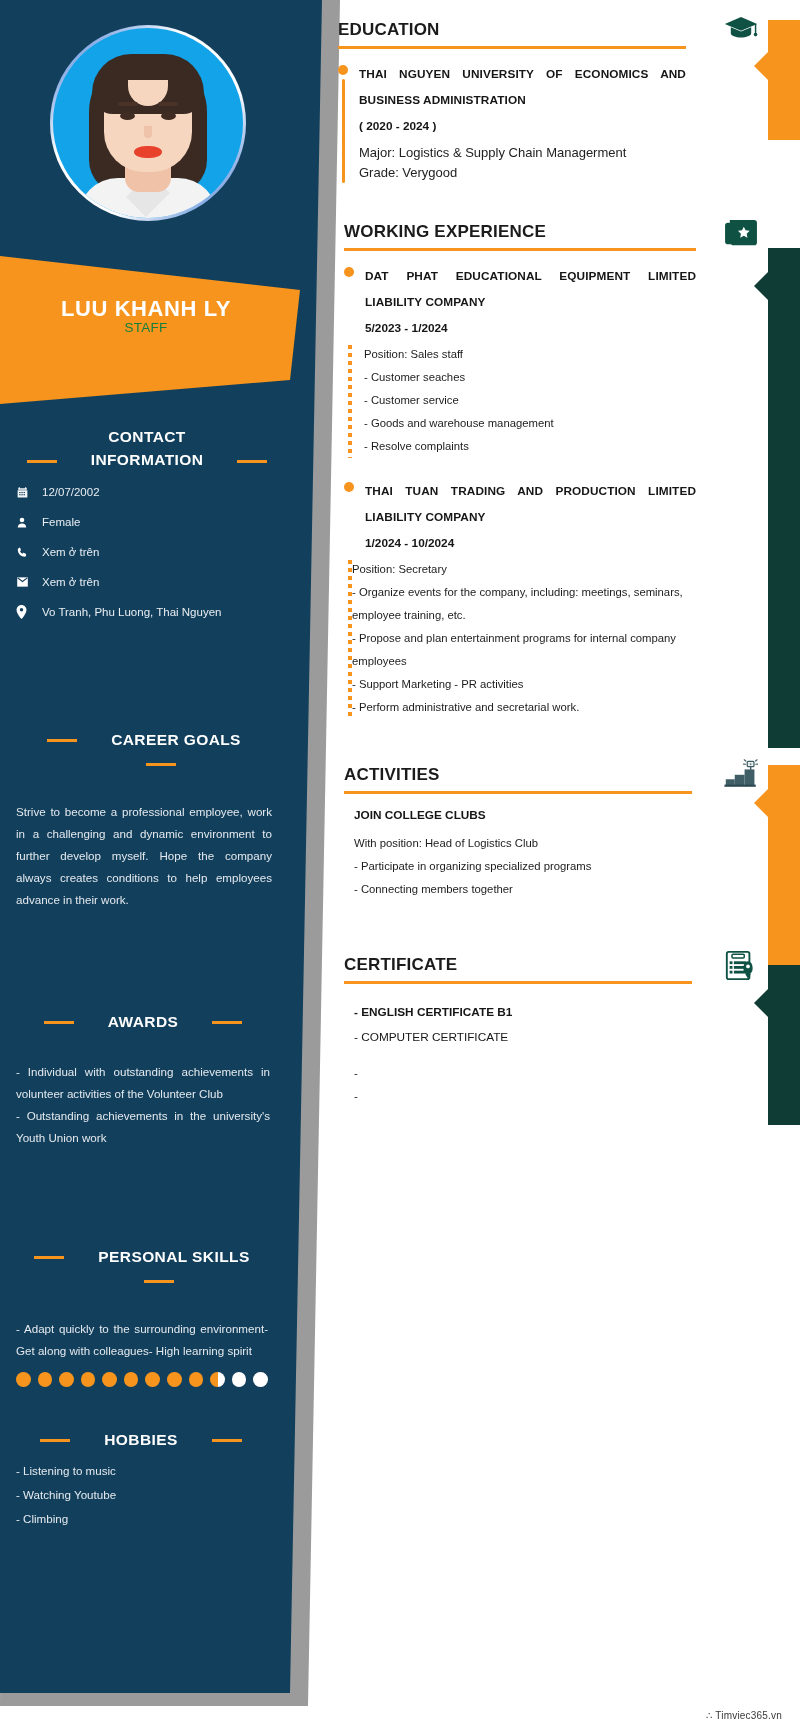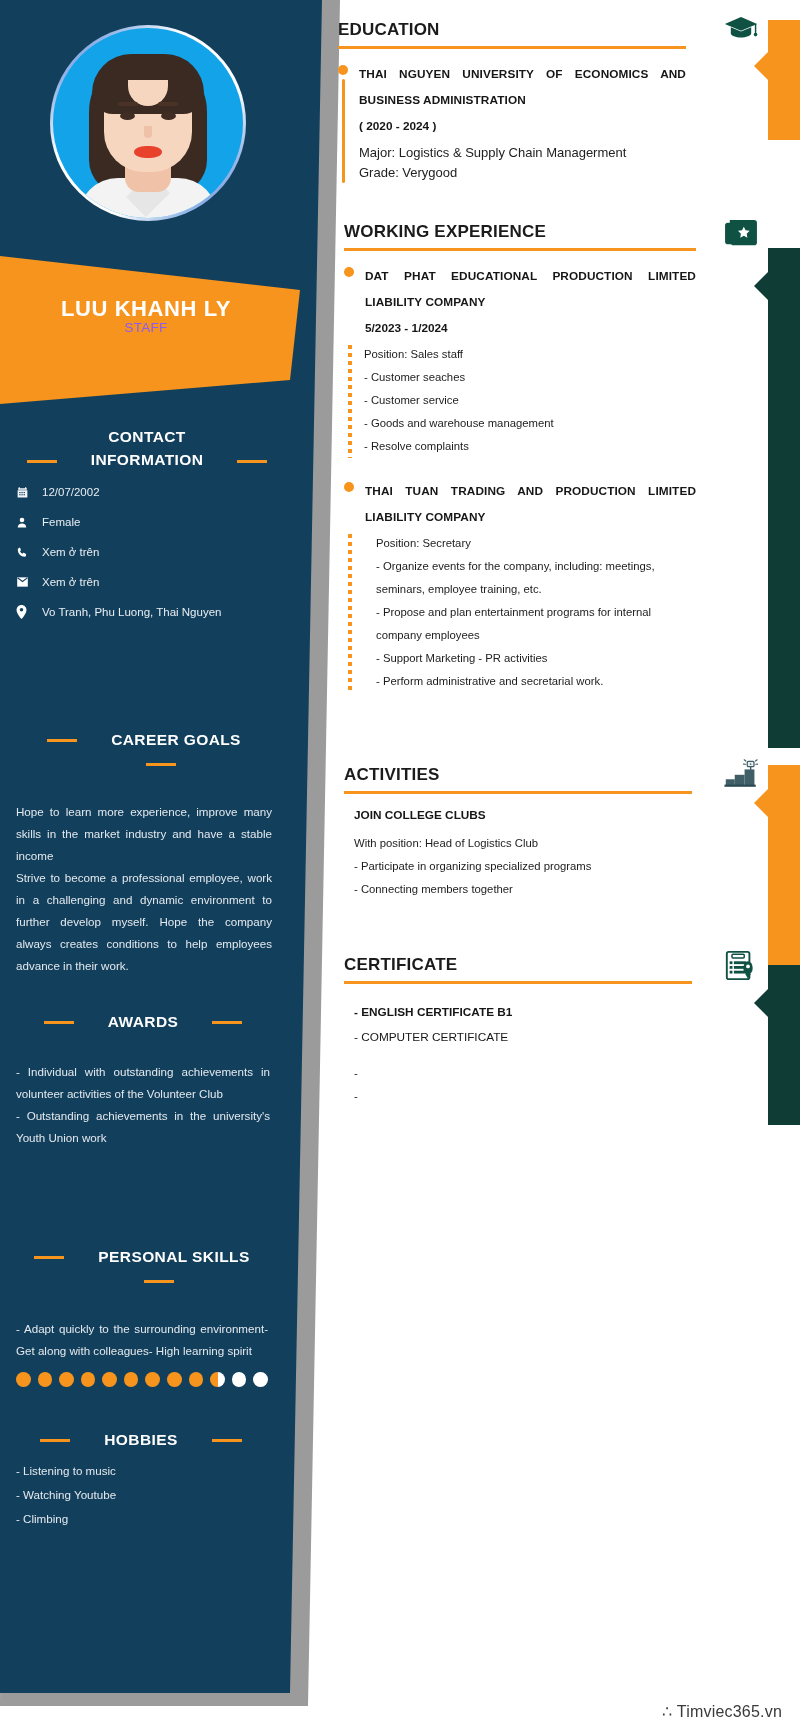--- a/index.html
+++ b/index.html
@@ -53,21 +53,21 @@
     position:absolute; left:0; top:256px; width:300px; height:148px;
     background:#F7941D; z-index:6;
     clip-path: polygon(0 0, 300px 34px, 290px 124px, 0 148px);
   }
   #name-text {
     position:absolute; left:0; top:296px; width:292px; text-align:center;
     color:#ffffff; font-size:22px; font-weight:bold; letter-spacing:.6px; z-index:7;
   }
   #role-text {
     position:absolute; left:0; top:320px; width:292px; text-align:center;
-    color:#8b5cf6; font-size:13.5px; letter-spacing:.3px; z-index:7;
+    color:#15803d; font-size:13.5px; letter-spacing:.3px; z-index:7;
   }
 
   .left-inner { position:absolute; z-index:7; color:#ffffff; }
 
   .sec-head { text-align:center; font-size:15.5px; font-weight:bold; letter-spacing:.4px; color:#fff; line-height:1.5; }
   .sec-head .dash { display:inline-block; width:30px; height:3px; background:#F7941D; vertical-align:middle; }
   .sec-head .dash.l { margin-right:34px; }
   .sec-head .dash.r { margin-left:34px; }
 
   .contact-list { margin-top:14px; }
@@ -113,21 +113,21 @@
 
   .orange-bar { width:3px; background:#F7941D; border-radius:2px; }
   .dotted-bar { width:4px; background-image:radial-gradient(circle, #F7941D 48%, transparent 50%); background-size:4px 8px; background-repeat:repeat-y; }
 
   .task-line { font-size:11.3px; color:#1c1c1c; line-height:23px; }
 
   .icon-badge { position:absolute; right:42px; width:34px; height:34px; }
 
   #footer {
     position:absolute; right:18px; bottom:14px;
-    font-size:16px; color:#3a3a3a; letter-spacing:.2px; z-index:8;
+    font-size:10px; color:#3a3a3a; letter-spacing:.2px; z-index:8;
   }
 </style>
 </head>
 <body>
 
 <div id="left-shadow"></div>
 <div id="left-column"></div>
 
 <div id="photo-wrap">
   <div id="photo">
@@ -209,21 +209,20 @@
       <span>Vo Tranh, Phu Luong, Thai Nguyen</span>
     </div>
   </div>
 </div>
 
 <div class="left-inner" style="left:16px; top:728px; width:256px;">
   <div class="sec-head">
     <span class="dash l"></span><span>CAREER GOALS</span><span class="dash r"></span>
   </div>
   <div class="body-text" style="margin-top:26px;">
-    <p>Hope to learn more experience, improve many skills in the market industry and have a stable income</p>
     <p>Strive to become a professional employee, work in a challenging and dynamic environment to further develop myself. Hope the company always creates conditions to help employees advance in their work.</p>
   </div>
 </div>
 
 <div class="left-inner" style="left:16px; top:1010px; width:254px;">
   <div class="sec-head">
     <span class="dash l"></span><span>AWARDS</span><span class="dash r"></span>
   </div>
   <div class="body-text" style="margin-top:28px;">
     <p>- Individual with outstanding achievements in volunteer activities of the Volunteer Club</p>
@@ -308,21 +307,21 @@
 
   <div class="r-section" style="position:absolute; left:6px; top:222px; width:352px;">
     <div class="r-title">WORKING EXPERIENCE</div>
     <div class="r-rule"></div>
 
     <div class="entry" style="margin-top:12px;">
       <div style="display:flex; flex-direction:column; align-items:center; width:10px;">
         <div class="bullet-dot"></div>
       </div>
       <div class="entry-body">
-        <div class="ent-title">DAT PHAT EDUCATIONAL PRODUCTION LIMITED</div>
+        <div class="ent-title">DAT PHAT EDUCATIONAL EQUIPMENT LIMITED</div>
         <div class="ent-title nojust">LIABILITY COMPANY</div>
         <div class="ent-date">5/2023 - 1/2024</div>
       </div>
     </div>
     <div style="display:flex; gap:12px; margin-top:2px; padding-left:4px;">
       <div class="dotted-bar" style="align-self:stretch;"></div>
       <div style="flex:1;">
         <div class="task-line">Position: Sales staff</div>
         <div class="task-line">- Customer seaches</div>
         <div class="task-line">- Customer service</div>
@@ -331,23 +330,24 @@
       </div>
     </div>
 
     <div class="entry" style="margin-top:20px;">
       <div style="display:flex; flex-direction:column; align-items:center; width:10px;">
         <div class="bullet-dot"></div>
       </div>
       <div class="entry-body">
         <div class="ent-title">THAI TUAN TRADING AND PRODUCTION LIMITED</div>
         <div class="ent-title nojust">LIABILITY COMPANY</div>
-      </div>
-    </div>
-    <div style="display:flex; gap:24px; margin-top:2px; padding-left:4px;">
+        <div class="ent-date">1/2024 - 10/2024</div>
+      </div>
+    </div>
+    <div style="display:flex; gap:0; margin-top:2px; padding-left:4px;">
       <div class="dotted-bar" style="align-self:stretch;"></div>
       <div style="flex:1;">
         <div class="task-line">Position: Secretary</div>
         <div class="task-line">- Organize events for the company, including: meetings, seminars, employee training, etc.</div>
         <div class="task-line">- Propose and plan entertainment programs for internal company employees</div>
         <div class="task-line">- Support Marketing - PR activities</div>
         <div class="task-line">- Perform administrative and secretarial work.</div>
       </div>
     </div>
   </div>

